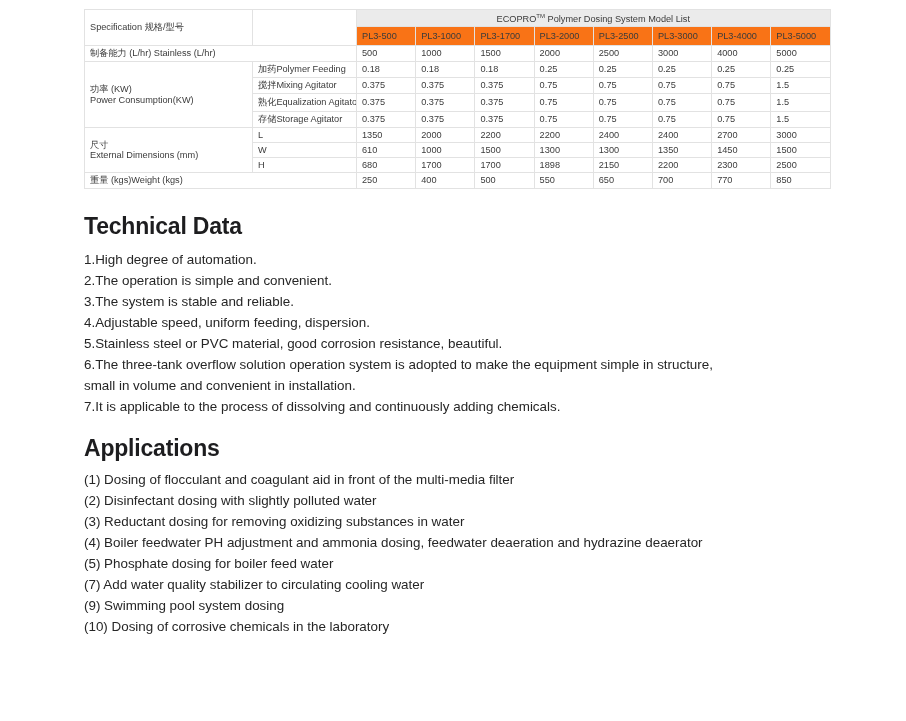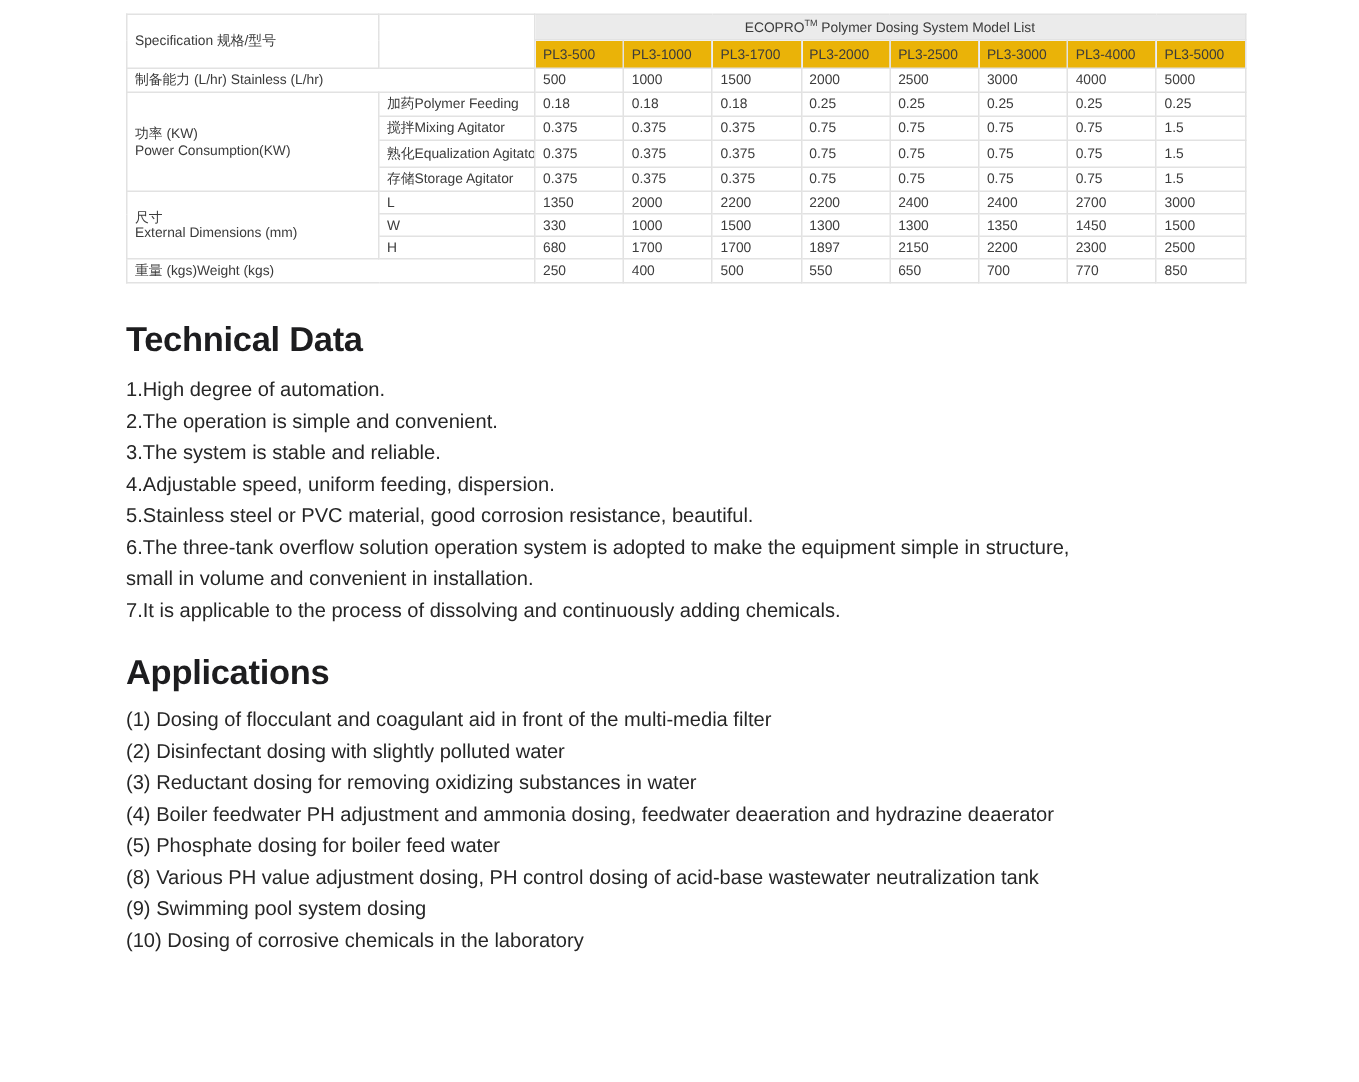--- a/index.html
+++ b/index.html
@@ -57,21 +57,21 @@
   .model-title sup {
     font-size: 6px;
     vertical-align: super;
   }
   .spec-head-cell {
     height: 35px;
     vertical-align: middle;
   }
   .model-name {
     height: 17px;
-    background: #eab308;
+    background: #f97316;
   }
   .r-cap { height: 16px; }
   .r-pwr { height: 16px; }
   .r-eq   { height: 18px; }
   .r-dim { height: 15px; }
   .r-wt  { height: 16px; }
   .group-label {
     vertical-align: middle;
     line-height: 1.35;
     white-space: normal;
@@ -221,36 +221,36 @@
           <td>2200</td>
           <td>2200</td>
           <td>2400</td>
           <td>2400</td>
           <td>2700</td>
           <td>3000</td>
         </tr>
 
         <tr class="r-dim">
           <td class="sub-label">W</td>
-          <td>330</td>
+          <td>610</td>
           <td>1000</td>
           <td>1500</td>
           <td>1300</td>
           <td>1300</td>
           <td>1350</td>
           <td>1450</td>
           <td>1500</td>
         </tr>
 
         <tr class="r-dim">
           <td class="sub-label">H</td>
           <td>680</td>
           <td>1700</td>
           <td>1700</td>
-          <td>1897</td>
+          <td>1898</td>
           <td>2150</td>
           <td>2200</td>
           <td>2300</td>
           <td>2500</td>
         </tr>
 
         <tr class="r-wt">
           <td colspan="2">重量 (kgs)Weight (kgs)</td>
           <td>250</td>
           <td>400</td>
@@ -280,18 +280,18 @@
   </div>
 
   <h2 class="section-heading" id="heading-applications">Applications</h2>
 
   <div class="text-block" id="applications-list">
     <p class="text-line">(1) Dosing of flocculant and coagulant aid in front of the multi-media filter</p>
     <p class="text-line">(2) Disinfectant dosing with slightly polluted water</p>
     <p class="text-line">(3) Reductant dosing for removing oxidizing substances in water</p>
     <p class="text-line">(4) Boiler feedwater PH adjustment and ammonia dosing, feedwater deaeration and hydrazine deaerator</p>
     <p class="text-line">(5) Phosphate dosing for boiler feed water</p>
-    <p class="text-line">(8) Various PH value adjustment dosing, PH control dosing of acid-base wastewater neutralization tank</p>
+    <p class="text-line">(7) Add water quality stabilizer to circulating cooling water</p>
     <p class="text-line">(9) Swimming pool system dosing</p>
     <p class="text-line">(10) Dosing of corrosive chemicals in the laboratory</p>
   </div>
 
 </div>
 
 </body></html>

